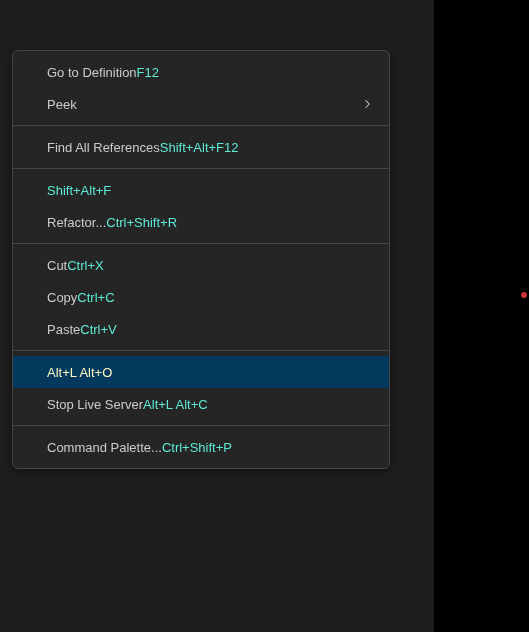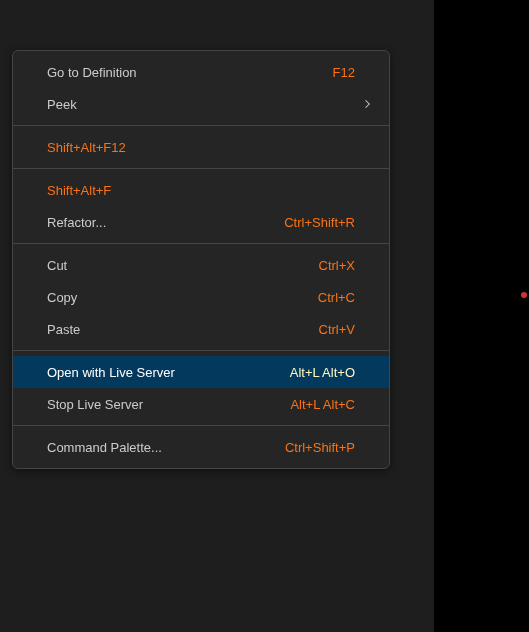--- a/index.html
+++ b/index.html
@@ -39,36 +39,35 @@
       top: 50px;
       width: 378px;
       background: #252526;
       border: 1px solid #454545;
       border-radius: 6px;
       box-shadow: 0 2px 8px rgba(0,0,0,0.5);
       padding: 5px 0;
     }
     .menu-item {
       display: flex;
-      justify-content: space-between;
       align-items: center;
       padding: 0 34px 0 34px;
       height: 32px;
       cursor: default;
       position: relative;
     }
     .menu-item.highlighted {
       background: #04395e;
       color: #ffffff;
     }
     .menu-label {
       white-space: nowrap;
     }
     .menu-shortcut {
-      color: #f97316;
+      color: #5eead4;
       white-space: nowrap;
     }
     .menu-item.highlighted .menu-shortcut {
       color: #fef9c3;
     }
     .separator {
       height: 1px;
       background: #454545;
       margin: 5px 0;
     }
@@ -108,20 +107,21 @@
     <span class="chevron">
       <svg width="12" height="12" viewBox="0 0 16 16" fill="none">
           <path d="M6 3l5 5-5 5" stroke="currentColor" stroke-width="1.4" fill="none"></path>
         </svg>
     </span>
   </div>
 
   <div class="separator"></div>
 
   <div class="menu-item">
+    <span class="menu-label">Find All References</span>
     <span class="menu-shortcut">Shift+Alt+F12</span>
   </div>
 
   <div class="separator"></div>
 
   <div class="menu-item">
     <span class="menu-shortcut">Shift+Alt+F</span>
   </div>
   <div class="menu-item">
     <span class="menu-label">Refactor...</span>
@@ -139,21 +139,20 @@
     <span class="menu-shortcut">Ctrl+C</span>
   </div>
   <div class="menu-item">
     <span class="menu-label">Paste</span>
     <span class="menu-shortcut">Ctrl+V</span>
   </div>
 
   <div class="separator"></div>
 
   <div class="menu-item highlighted">
-    <span class="menu-label">Open with Live Server</span>
     <span class="menu-shortcut">Alt+L Alt+O</span>
   </div>
   <div class="menu-item">
     <span class="menu-label">Stop Live Server</span>
     <span class="menu-shortcut">Alt+L Alt+C</span>
   </div>
 
   <div class="separator"></div>
 
   <div class="menu-item">

